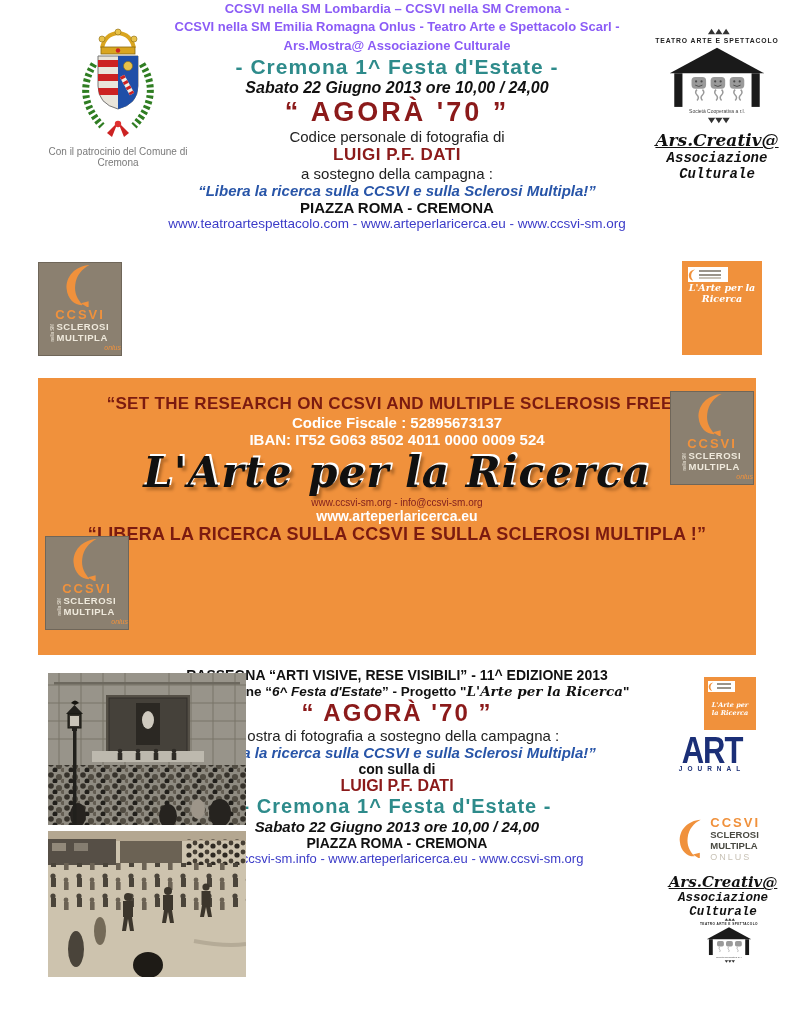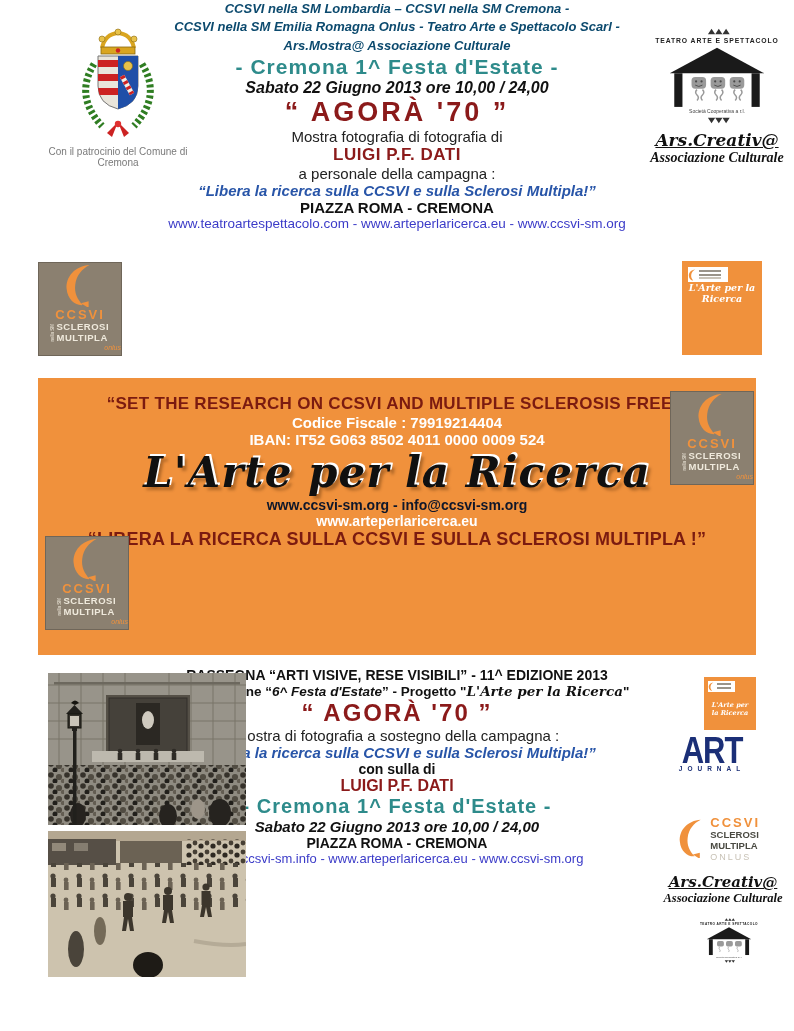--- a/index.html
+++ b/index.html
@@ -5,37 +5,37 @@
   html,body{margin:0;padding:0;background:#fff;}
   .poster{
     position:relative;width:794px;height:1031px;background:#fff;overflow:hidden;
     font-family:"Liberation Sans",sans-serif;color:#1a1a1a;
   }
   .poster p, .poster h1, .poster h2, .poster div{margin:0;padding:0;}
 
   
   .top{position:relative;height:372px;}
   .top-center{padding-top:36px;margin:0 140px;text-align:center;}
-  .orgs{font-size:13px;line-height:1.42;color:#0c4a6e;font-weight:bold;font-style:italic;}
+  .orgs{font-size:13px;line-height:1.42;color:#8b5cf6;font-weight:bold;}
   .festa{margin-top:15px;font-size:21px;font-weight:bold;letter-spacing:1px;color:#2e8b8b;}
   .date-line{margin-top:13px;font-size:16px;font-weight:bold;font-style:italic;color:#111;}
   .agora{margin-top:7px;font-size:27px;font-weight:bold;letter-spacing:3px;color:#8b1a1a;}
   .plain15{margin-top:8px;font-size:15px;color:#222;}
   .artist{margin-top:10px;font-size:17px;font-weight:bold;color:#8b1a1a;letter-spacing:.5px;}
   .campaign{font-size:15px;font-weight:bold;font-style:italic;color:#2855a8;}
   .venue{margin-top:14px;font-size:15px;font-weight:bold;color:#111;}
   .links{margin-top:3px;font-size:13.5px;color:#3b3bc8;white-space:nowrap;}
 
   .coat-block{position:absolute;left:42px;top:26px;width:152px;text-align:center;}
   .coat-caption{margin-top:2px;font-size:10px;color:#7a7a7a;}
 
   .teatro-block{position:absolute;right:2px;top:26px;width:150px;text-align:center;}
   .ars-title{margin-top:8px;font-family:"DejaVu Serif",serif;font-weight:bold;font-style:italic;
              font-size:17px;text-decoration:underline;color:#111;}
-  .ars-sub{font-family:Liberation Serif, serif;font-weight:bold;font-style:italic;font-size:14px;color:#111;}
+  .ars-sub{font-family:Liberation Mono, monospace;font-weight:bold;font-style:italic;font-size:14px;color:#111;}
 
   
   .ccsvi-badge{width:84px;height:94px;background:#8b8070;border:1px solid #6f6659;
                box-sizing:border-box;text-align:center;padding-top:3px;}
   .ccsvi-badge svg{display:block;margin:0 auto;}
   .cb-title{font-size:13px;font-weight:bold;letter-spacing:2px;color:#f0913c;margin-top:-2px;}
   .cb-row{display:flex;justify-content:center;align-items:center;gap:1px;}
   .cb-pre{writing-mode:vertical-rl;transform:rotate(180deg);font-size:4.5px;color:#efe9dc;line-height:1;}
   .cb-sub{font-size:9.5px;font-weight:bold;letter-spacing:.5px;color:#efe9dc;line-height:1.15;text-align:left;}
   .cb-onlus{font-size:7px;font-style:italic;color:#f0913c;text-align:right;padding-right:5px;margin-top:1px;}
@@ -58,21 +58,21 @@
 
   
   .orange-panel{position:relative;margin:6px 38px 0 38px;height:277px;background:#f0913c;
                 box-sizing:border-box;padding-top:16px;text-align:center;}
   .eng-quote{font-size:17px;font-weight:bold;color:#7b1b10;margin:0 160px 0 16px;text-align:center;letter-spacing:.3px;}
   .fiscal{margin-top:26px;font-size:15px;font-weight:bold;color:#fff;}
   .iban{margin-top:3px;font-size:15px;font-weight:bold;color:#fff;}
   .script-big{margin-top:4px;font-family:"DejaVu Serif",serif;font-style:italic;font-weight:bold;
               font-size:42px;color:#101010;letter-spacing:1px;
               text-shadow:2px -2px 0 #fff, 4px 3px 3px rgba(60,30,0,.35);}
-  .contacts{margin-top:6px;font-size:14px;font-weight:bold;color:#0f172a;}
+  .contacts{margin-top:6px;font-size:10px;font-weight:normal;color:#7f1d1d;}
   .site{margin-top:5px;font-size:14px;font-weight:bold;color:#fff;}
   .ital-quote{margin-top:13px;font-size:18px;font-weight:bold;color:#7b1b10;letter-spacing:.2px;}
   .ccsvi-right2{position:absolute;right:2px;top:13px;}
   .ccsvi-left2{position:absolute;left:7px;top:158px;}
 
   
   .bottom{position:relative;height:340px;margin-top:12px;}
   .photo{position:absolute;left:48px;}
   .photo1{top:6px;}
   .photo2{top:164px;}
@@ -188,23 +188,23 @@
 
     <div class="top-center">
       <div class="orgs">
         <div>CCSVI nella SM Lombardia – CCSVI nella SM Cremona -</div>
         <div>CCSVI nella SM Emilia Romagna Onlus - Teatro Arte e Spettacolo Scarl -</div>
         <div>Ars.Mostra@ Associazione Culturale</div>
       </div>
       <h2 class="festa">- Cremona 1^ Festa d'Estate -</h2>
       <p class="date-line">Sabato 22 Giugno 2013 ore 10,00 / 24,00</p>
       <h1 class="agora">“ AGORÀ '70 ”</h1>
-      <p class="plain15">Mostra fotografia di fotografia di</p>
+      <p class="plain15">Codice personale di fotografia di</p>
       <p class="artist">LUIGI P.F. DATI</p>
-      <p class="plain15">a personale della campagna :</p>
+      <p class="plain15">a sostegno della campagna :</p>
       <p class="campaign">“Libera la ricerca sulla CCSVI e sulla Sclerosi Multipla!”</p>
       <p class="venue">PIAZZA ROMA - CREMONA</p>
       <p class="links">www.teatroartespettacolo.com - www.arteperlaricerca.eu - www.ccsvi-sm.org</p>
     </div>
 
     <div class="ccsvi-badge ccsvi-left1">
       <svg width="36" height="44" viewBox="0 0 34 46">
         <path d="M27,2 C12,3 2,14 3,27 C4,39 13,45 20,44 C14,38 11,31 12,23 C13,13 19,6 27,2 Z" fill="#f0913c"></path>
         <path d="M18,42 l8,5 l0,-7 z" fill="#f0913c"></path>
       </svg>
@@ -225,21 +225,21 @@
           <path d="M27,2 C12,3 2,14 3,27 C4,39 13,45 20,44 C14,38 11,31 12,23 C13,13 19,6 27,2 Z" fill="#f0913c"></path>
         </svg>
         <span class="mini-lines"></span>
       </div>
       <div class="arte-script">L'Arte per la Ricerca</div>
     </div>
   </section>
 
   <section class="orange-panel">
     <p class="eng-quote">“SET THE RESEARCH ON CCSVI AND MULTIPLE SCLEROSIS FREE!”</p>
-    <p class="fiscal">Codice Fiscale : 79919214404</p>
+    <p class="fiscal">Codice Fiscale : 52895673137</p>
     <p class="iban">IBAN: IT52 G063 8502 4011 0000 0009 524</p>
     <p class="script-big">L'Arte per la Ricerca</p>
     <p class="contacts">www.ccsvi-sm.org - info@ccsvi-sm.org</p>
     <p class="site">www.arteperlaricerca.eu</p>
     <p class="ital-quote">“LIBERA LA RICERCA SULLA CCSVI E SULLA SCLEROSI MULTIPLA !”</p>
 
     <div class="ccsvi-badge ccsvi-right2">
       <svg width="36" height="44" viewBox="0 0 34 46">
         <path d="M27,2 C12,3 2,14 3,27 C4,39 13,45 20,44 C14,38 11,31 12,23 C13,13 19,6 27,2 Z" fill="#f0913c"></path>
         <path d="M18,42 l8,5 l0,-7 z" fill="#f0913c"></path>

